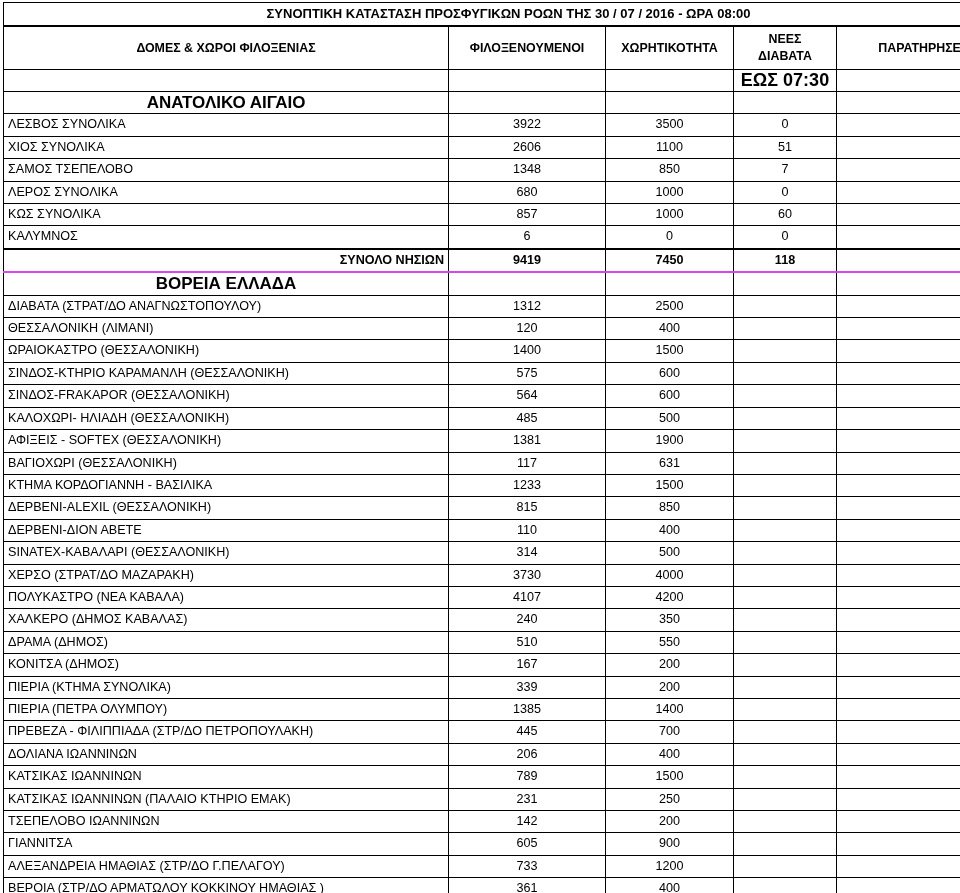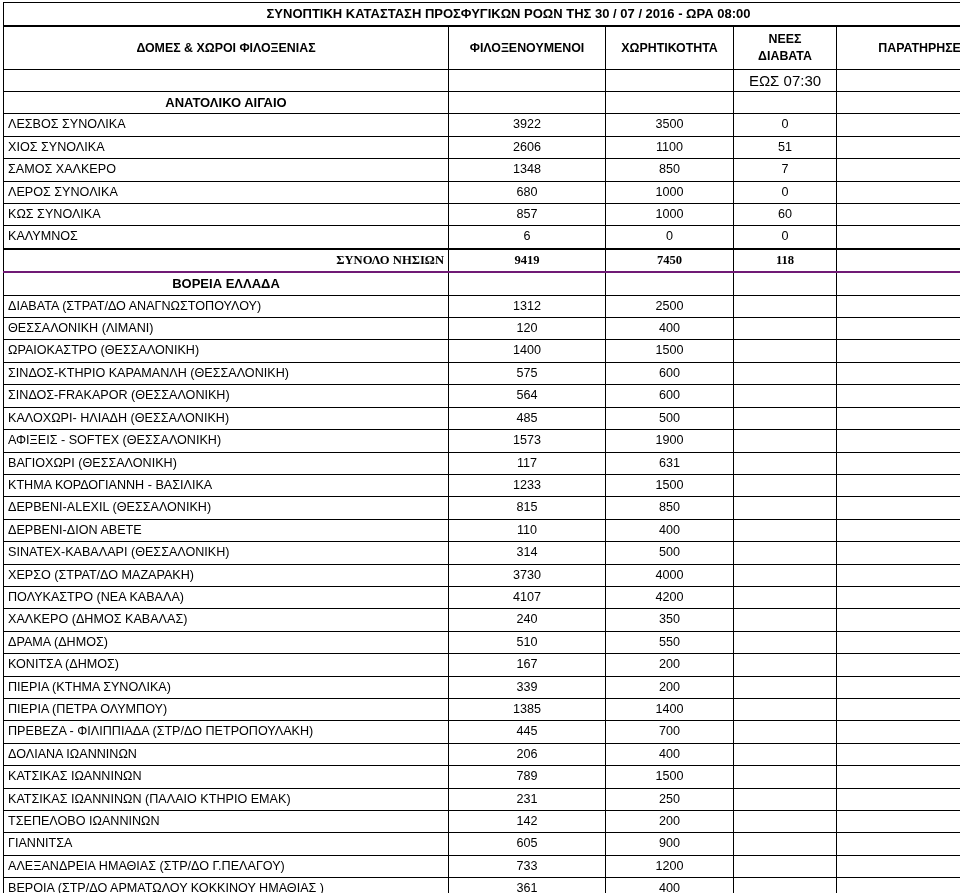--- a/index.html
+++ b/index.html
@@ -66,48 +66,47 @@
     height: 42px;
     line-height: 15px;
     white-space: normal;
     padding: 0 3px;
   }
   tr.head-row td.two-line { line-height: 17px; margin-top: 33px; }
 
   
   tr.sub-row td {
     text-align: center;
-    font-weight: normal;
-    font-size: 15px;
+    font-weight: bold;
+    font-size: 18px;
     height: 21px;
     line-height: 21px;
   }
   tr.sub-row td.empty { }
 
   
   tr.section-row td.section-label {
     text-align: center;
     font-weight: bold;
-    font-size: 13px;
+    font-size: 17px;
   }
 
   
   td.name { text-align: left; margin-top: 20px; }
   td.num  { text-align: center; }
   td.rem  { text-align: left; }
 
   
   tr.total-row td {
     font-weight: bold;
     border-top: 2px solid #000000;
-    font-family: Liberation Serif, serif;
   }
   tr.total-row td.name { text-align: right; }
 
-  tr.after-total td { border-top: 2px solid #701a75; }
+  tr.after-total td { border-top: 2px solid #d946ef; }
 </style>
 </head>
 <body>
 
 <div id="sheet">
   <table class="report">
     <colgroup>
       <col class="c-name">
         <col class="c-host">
         <col class="c-cap">
@@ -147,21 +146,21 @@
           <td class="rem"></td>
         </tr>
         <tr>
           <td class="name">ΧΙΟΣ ΣΥΝΟΛΙΚΑ</td>
           <td class="num">2606</td>
           <td class="num">1100</td>
           <td class="num">51</td>
           <td class="rem"></td>
         </tr>
         <tr>
-          <td class="name">ΣΑΜΟΣ ΧΑΛΚΕΡΟ</td>
+          <td class="name">ΣΑΜΟΣ ΤΣΕΠΕΛΟΒΟ</td>
           <td class="num">1348</td>
           <td class="num">850</td>
           <td class="num">7</td>
           <td class="rem"></td>
         </tr>
         <tr>
           <td class="name">ΛΕΡΟΣ ΣΥΝΟΛΙΚΑ</td>
           <td class="num">680</td>
           <td class="num">1000</td>
           <td class="num">0</td>
@@ -232,21 +231,21 @@
         </tr>
         <tr>
           <td class="name">ΚΑΛΟΧΩΡΙ- ΗΛΙΑΔΗ (ΘΕΣΣΑΛΟΝΙΚΗ)</td>
           <td class="num">485</td>
           <td class="num">500</td>
           <td class="num"></td>
           <td class="rem"></td>
         </tr>
         <tr>
           <td class="name">ΑΦΙΞΕΙΣ - SOFTEX (ΘΕΣΣΑΛΟΝΙΚΗ)</td>
-          <td class="num">1573</td>
+          <td class="num">1381</td>
           <td class="num">1900</td>
           <td class="num"></td>
           <td class="rem"></td>
         </tr>
         <tr>
           <td class="name">ΒΑΓΙΟΧΩΡΙ (ΘΕΣΣΑΛΟΝΙΚΗ)</td>
           <td class="num">117</td>
           <td class="num">631</td>
           <td class="num"></td>
           <td class="rem"></td>

